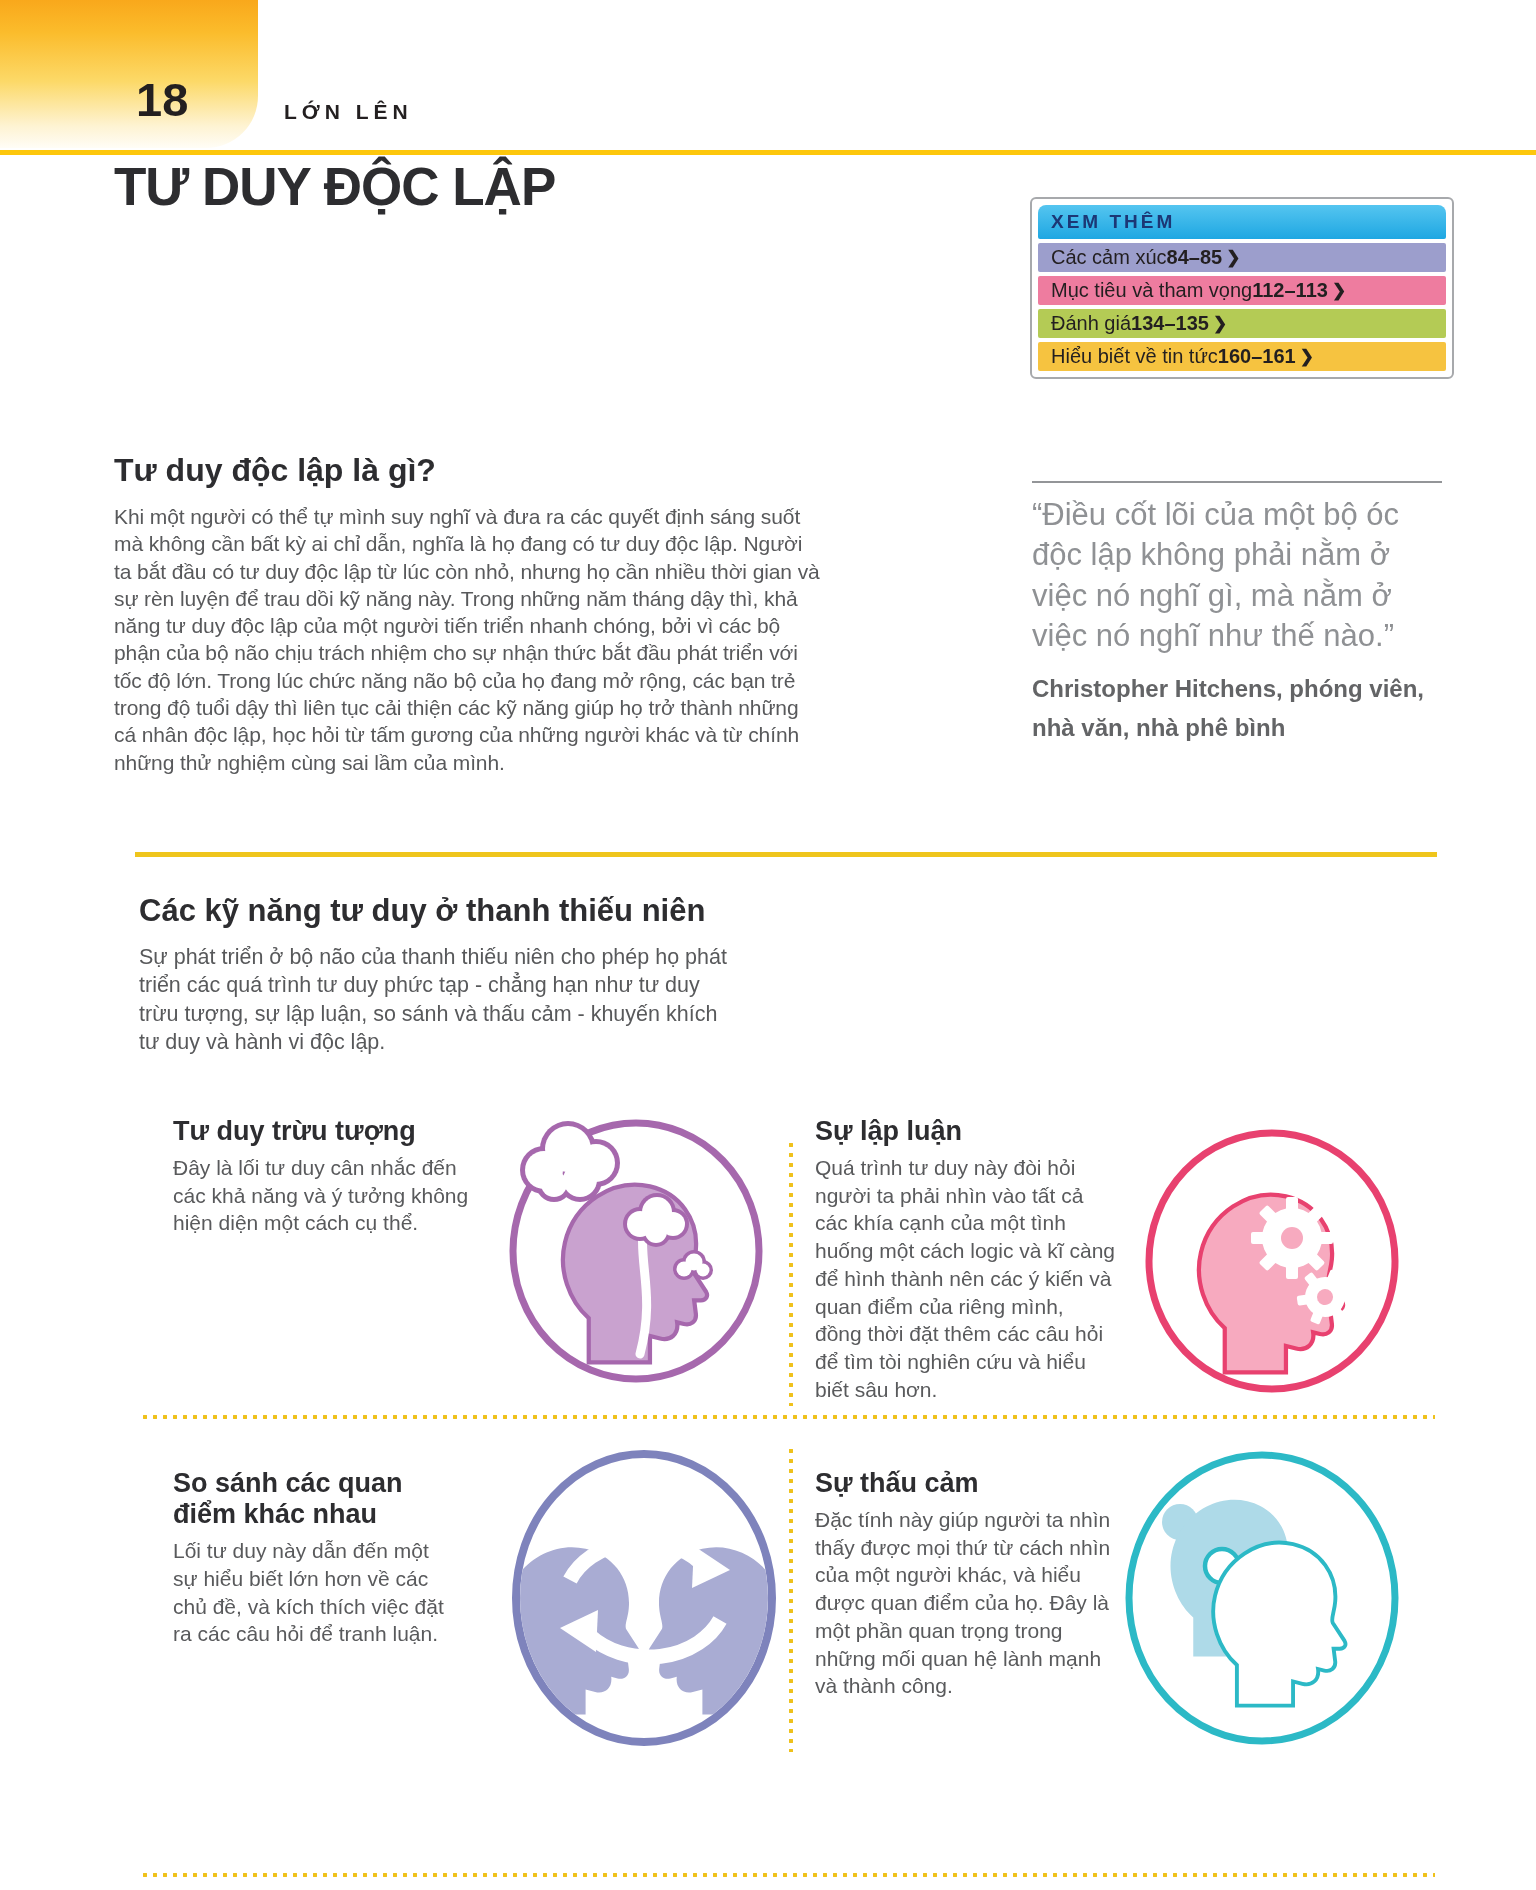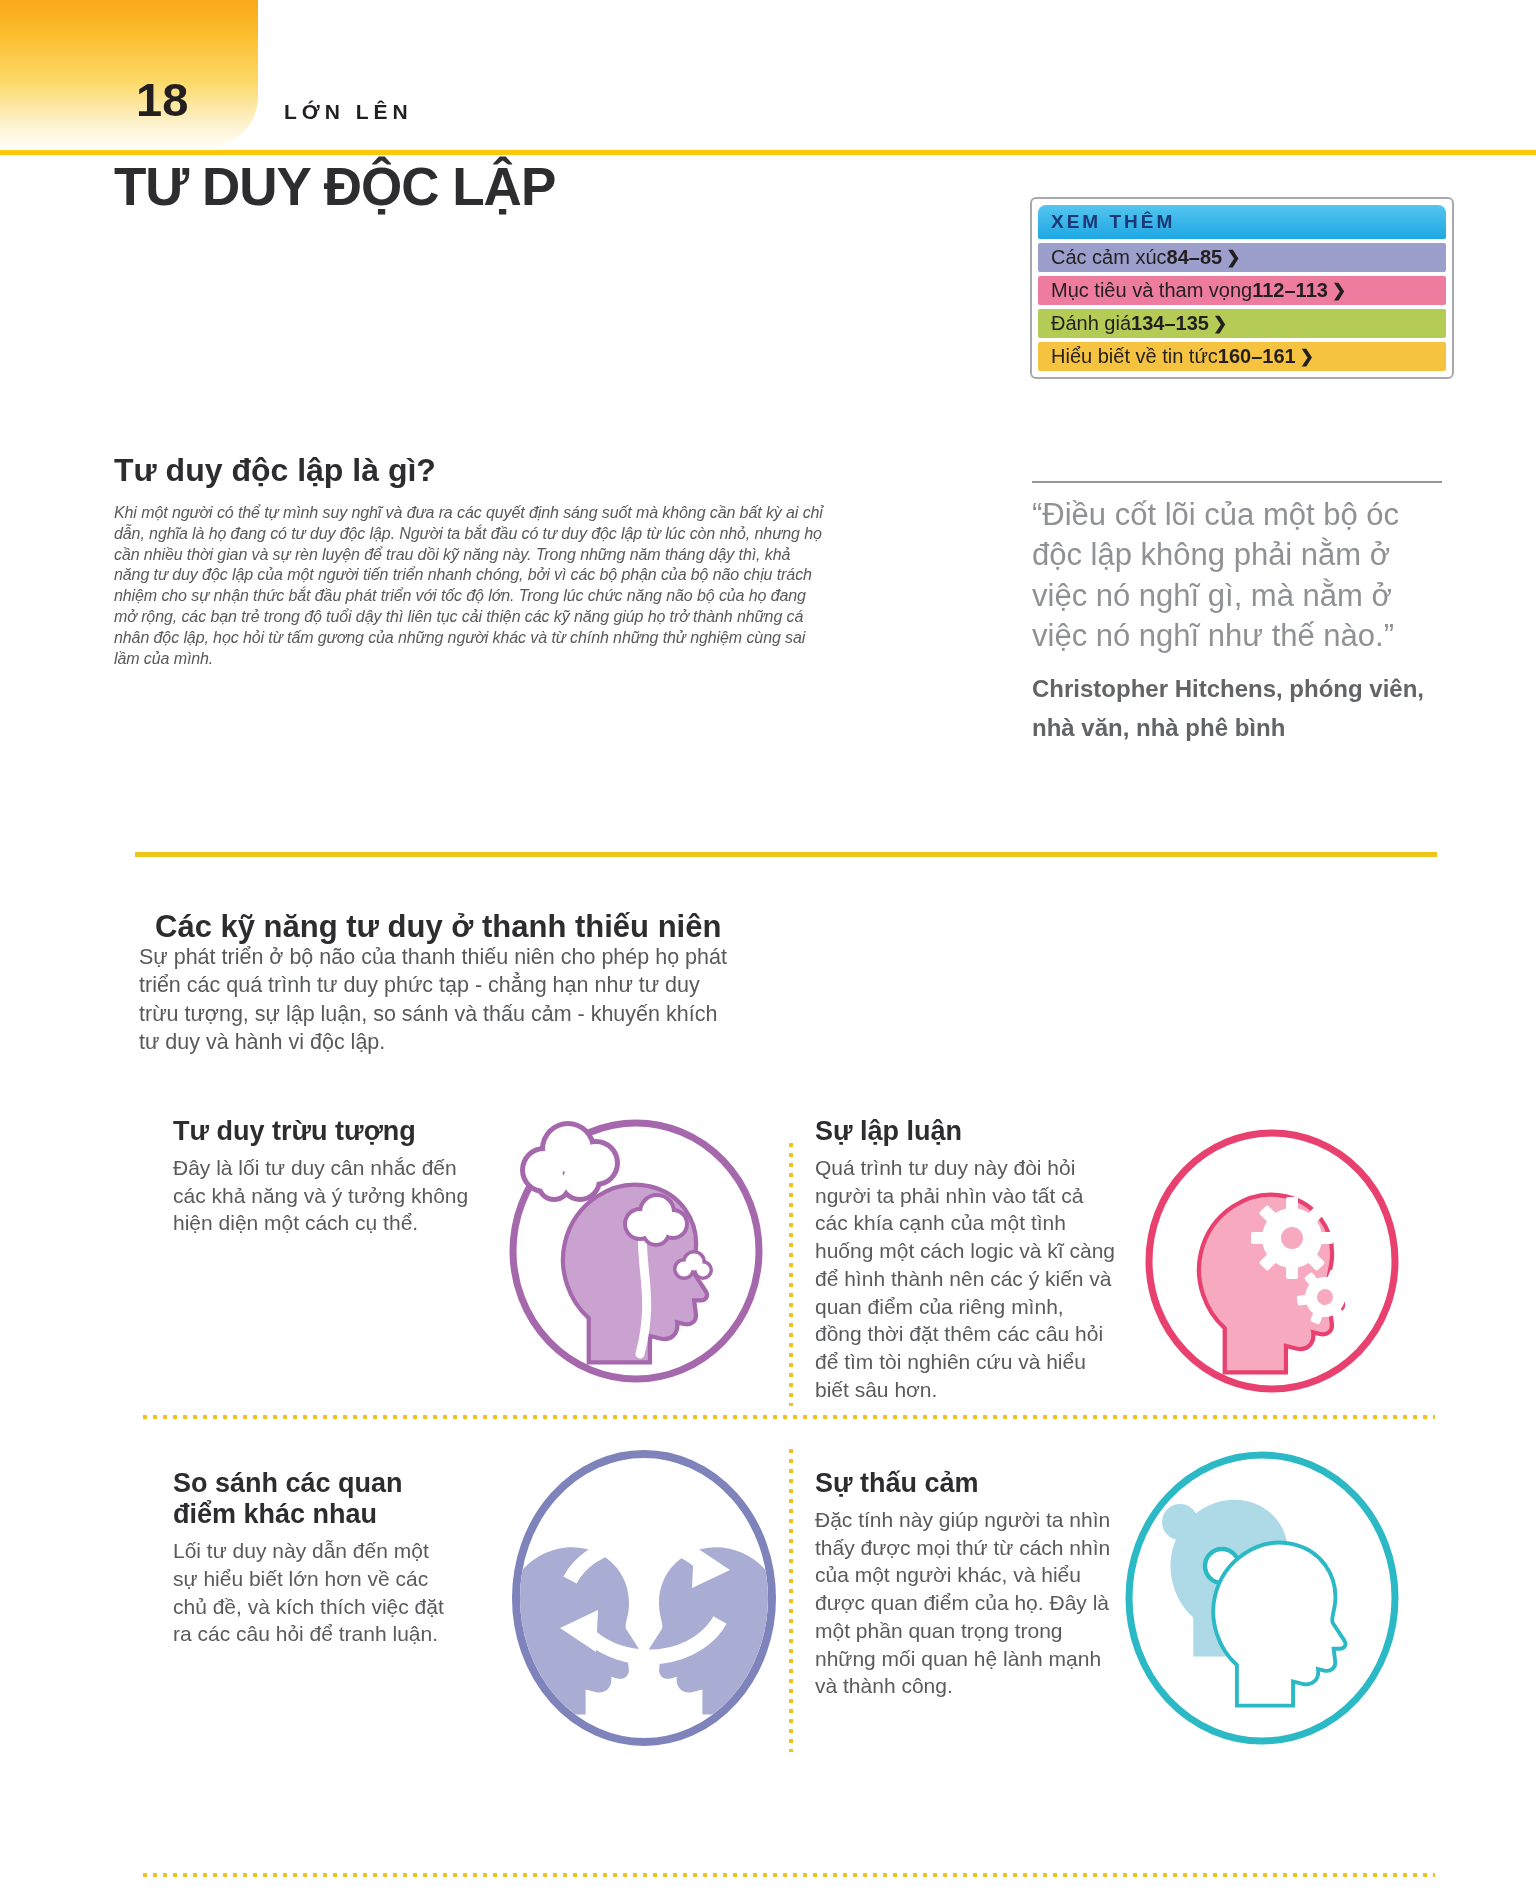--- a/index.html
+++ b/index.html
@@ -37,21 +37,21 @@
     padding:0 10px 0 13px;font-size:20px;color:#231f20;
   }
   .sa-row-0{background:#9c9ecc;}
   .sa-row-1{background:#ee7c9f;}
   .sa-row-2{background:#b4cb55;}
   .sa-row-3{background:#f6c340;}
   .sa-pages{font-weight:bold;white-space:nowrap;display:flex;align-items:center;gap:4px;}
   .sa-chevron{font-size:17px;font-weight:bold;}
   
   .def-heading{position:absolute;left:114px;top:452px;font-size:32px;font-weight:bold;color:#2d2d30;}
-  .def-body{position:absolute;left:114px;top:503px;width:710px;font-size:16px;line-height:1.3;color:#58595b;letter-spacing:-0.1px;font-style:italic;}
+  .def-body{position:absolute;left:114px;top:503px;width:710px;font-size:21px;line-height:1.3;color:#58595b;letter-spacing:-0.1px;}
   
   .quote-block{position:absolute;left:1032px;top:481px;width:410px;}
   .quote-rule{width:100%;height:2px;background:#939598;margin-bottom:12px;}
   .quote-text{font-size:31px;line-height:1.3;color:#8f9194;}
   .quote-attr{margin-top:14px;font-size:24px;font-weight:bold;line-height:1.62;color:#636466;}
   
   .mid-divider{position:absolute;left:135px;top:852px;width:1302px;height:5px;background:#efc51c;}
   
   .skills-heading{position:absolute;left:139px;top:893px;font-size:31px;font-weight:bold;color:#2d2d30;}
   .skills-intro{position:absolute;left:139px;top:943px;width:600px;font-size:21.5px;line-height:1.32;color:#58595b;}
@@ -138,21 +138,21 @@
   <p class="def-body" style="margin:0;">Khi một người có thể tự mình suy nghĩ và đưa ra các quyết định sáng suốt mà không cần bất kỳ ai chỉ dẫn, nghĩa là họ đang có tư duy độc lập. Người ta bắt đầu có tư duy độc lập từ lúc còn nhỏ, nhưng họ cần nhiều thời gian và sự rèn luyện để trau dồi kỹ năng này. Trong những năm tháng dậy thì, khả năng tư duy độc lập của một người tiến triển nhanh chóng, bởi vì các bộ phận của bộ não chịu trách nhiệm cho sự nhận thức bắt đầu phát triển với tốc độ lớn. Trong lúc chức năng não bộ của họ đang mở rộng, các bạn trẻ trong độ tuổi dậy thì liên tục cải thiện các kỹ năng giúp họ trở thành những cá nhân độc lập, học hỏi từ tấm gương của những người khác và từ chính những thử nghiệm cùng sai lầm của mình.</p>
 
   <div class="quote-block">
     <div class="quote-rule"></div>
     <div class="quote-text">“Điều cốt lõi của một bộ óc độc lập không phải nằm ở việc nó nghĩ gì, mà nằm ở việc nó nghĩ như thế nào.”</div>
     <div class="quote-attr">Christopher Hitchens, phóng viên, nhà văn, nhà phê bình</div>
   </div>
 
   <div class="mid-divider"></div>
 
-  <h2 class="skills-heading" style="margin:16px;">Các kỹ năng tư duy ở thanh thiếu niên</h2>
+  <h2 class="skills-heading" style="margin:0;">Các kỹ năng tư duy ở thanh thiếu niên</h2>
   <p class="skills-intro" style="margin:0;">Sự phát triển ở bộ não của thanh thiếu niên cho phép họ phát triển các quá trình tư duy phức tạp - chẳng hạn như tư duy trừu tượng, sự lập luận, so sánh và thấu cảm - khuyến khích tư duy và hành vi độc lập.</p>
 
   <div class="dotted-h dot-h-mid"></div>
   <div class="dotted-h dot-h-bottom"></div>
   <div class="dotted-v dot-v-top"></div>
   <div class="dotted-v dot-v-bottom"></div>
 
   <div class="quad-text q1-text">
     <div class="q-heading">Tư duy trừu tượng</div>
     <div class="q-body">Đây là lối tư duy cân nhắc đến các khả năng và ý tưởng không hiện diện một cách cụ thể.</div>

